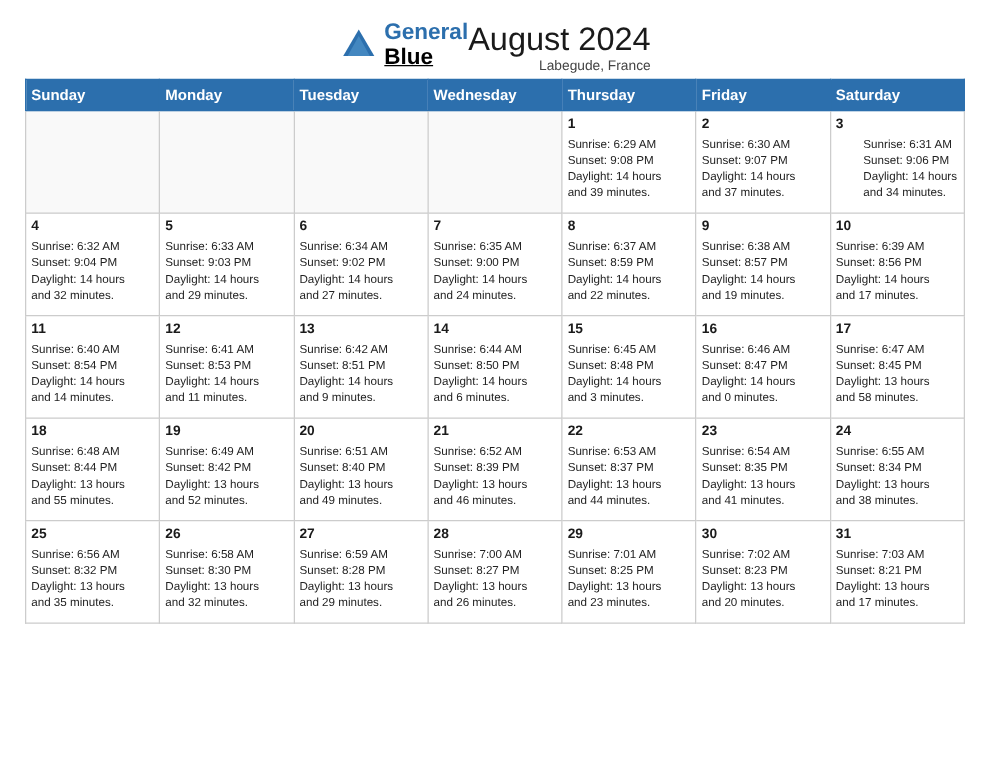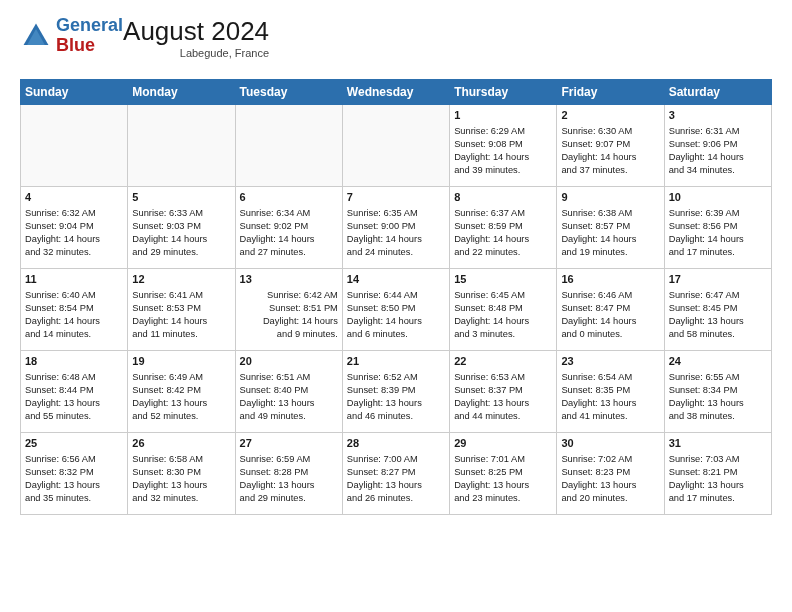--- a/index.html
+++ b/index.html
@@ -10,23 +10,23 @@
       background: #fff;
       overflow: hidden;
     }
     .page {
       width: 792px;
       height: 612px;
       padding: 16px 20px 10px 20px;
     }
     .header {
       display: flex;
-      justify-content: flex-start;
+      justify-content: center;
       align-items: flex-start;
-      margin-bottom: 20px;
+      margin-bottom: 4px;
     }
     .logo {
       display: flex;
       align-items: center;
       gap: 4px;
     }
     .logo-text {
       font-size: 18px;
       font-weight: bold;
       color: #1a1a1a;
@@ -98,21 +98,21 @@
 
 <div class="page">
   <div class="header">
     <div class="logo">
       <svg class="logo-icon" viewBox="0 0 36 36" xmlns="http://www.w3.org/2000/svg">
         <polygon points="18,4 32,28 4,28" fill="#2c6fad"></polygon>
         <polygon points="18,10 28,28 8,28" fill="#5a9fd4" opacity="0.5"></polygon>
       </svg>
       <div class="logo-text">
         <div><span>General</span></div>
-        <div style="color:#b91c1c;">Blue</div>
+        <div style="color:#000000;text-decoration:underline;">Blue</div>
       </div>
     </div>
     <div class="title-block">
       <div class="month-year">August 2024</div>
       <div class="location">Labegude, France</div>
     </div>
   </div>
 
   <table class="calendar">
     <thead>
@@ -141,21 +141,21 @@
           </td>
           <td>
             <span class="day-num">2</span>
             <div class="day-info" style="white-space: pre-line;">Sunrise: 6:30 AM
 Sunset: 9:07 PM
 Daylight: 14 hours
 and 37 minutes.</div>
           </td>
           <td>
             <span class="day-num">3</span>
-            <div class="day-info" style="white-space: pre-line;">Sunrise: 6:31 AM
+            <div class="day-info" style="white-space: pre-line; margin-left: 22px;">Sunrise: 6:31 AM
 Sunset: 9:06 PM
 Daylight: 14 hours
 and 34 minutes.</div>
           </td>
         </tr>
         <tr>
           <td>
             <span class="day-num">4</span>
             <div class="day-info" style="white-space: pre-line;">Sunrise: 6:32 AM
 Sunset: 9:04 PM
@@ -215,21 +215,21 @@
           </td>
           <td>
             <span class="day-num">12</span>
             <div class="day-info" style="white-space: pre-line;">Sunrise: 6:41 AM
 Sunset: 8:53 PM
 Daylight: 14 hours
 and 11 minutes.</div>
           </td>
           <td>
             <span class="day-num">13</span>
-            <div class="day-info" style="white-space: pre-line; text-align: right;">Sunrise: 6:42 AM
+            <div class="day-info" style="white-space: pre-line;">Sunrise: 6:42 AM
 Sunset: 8:51 PM
 Daylight: 14 hours
 and 9 minutes.</div>
           </td>
           <td>
             <span class="day-num">14</span>
             <div class="day-info" style="white-space: pre-line;">Sunrise: 6:44 AM
 Sunset: 8:50 PM
 Daylight: 14 hours
 and 6 minutes.</div>

